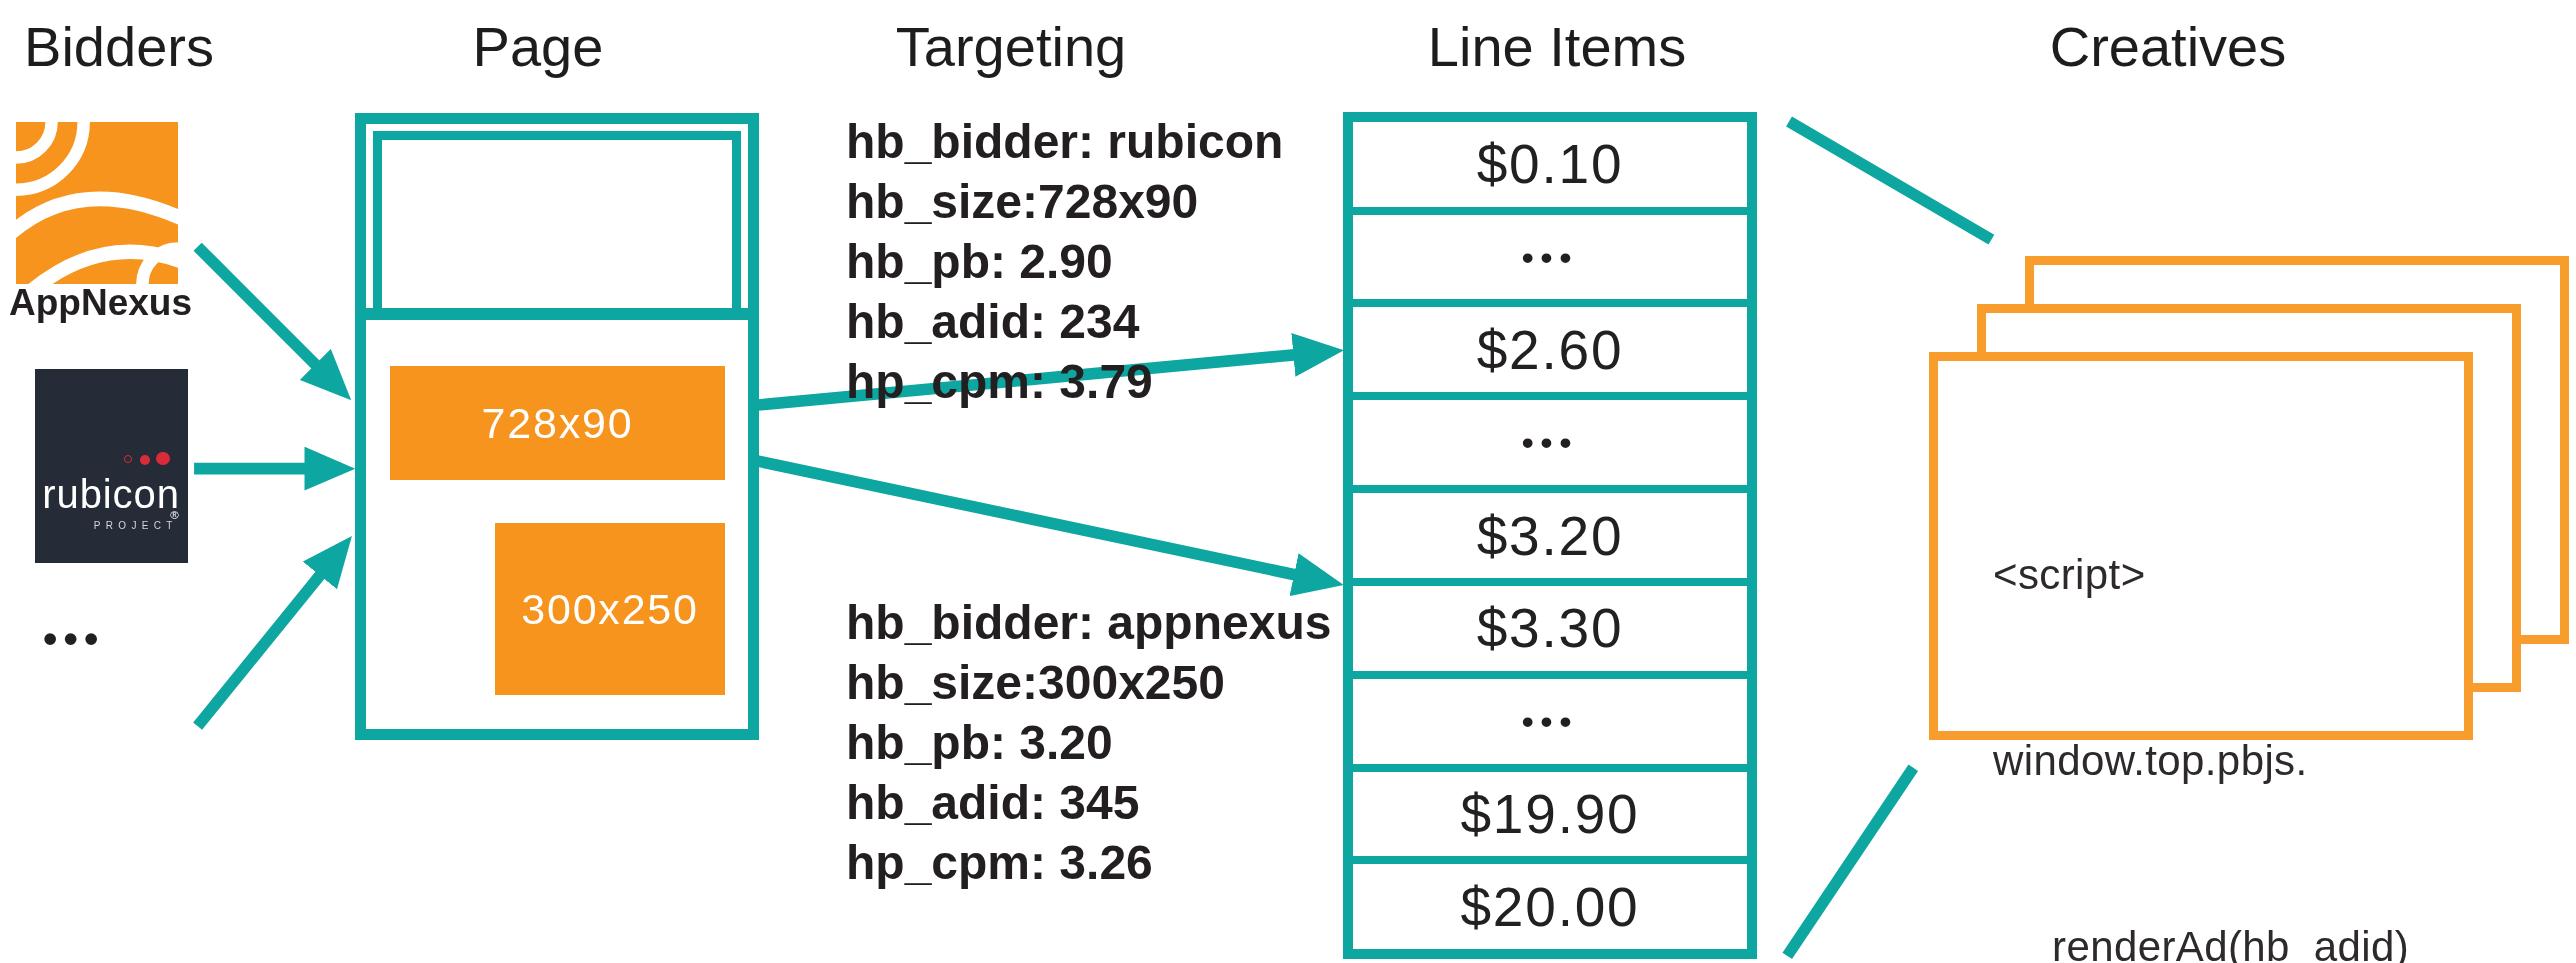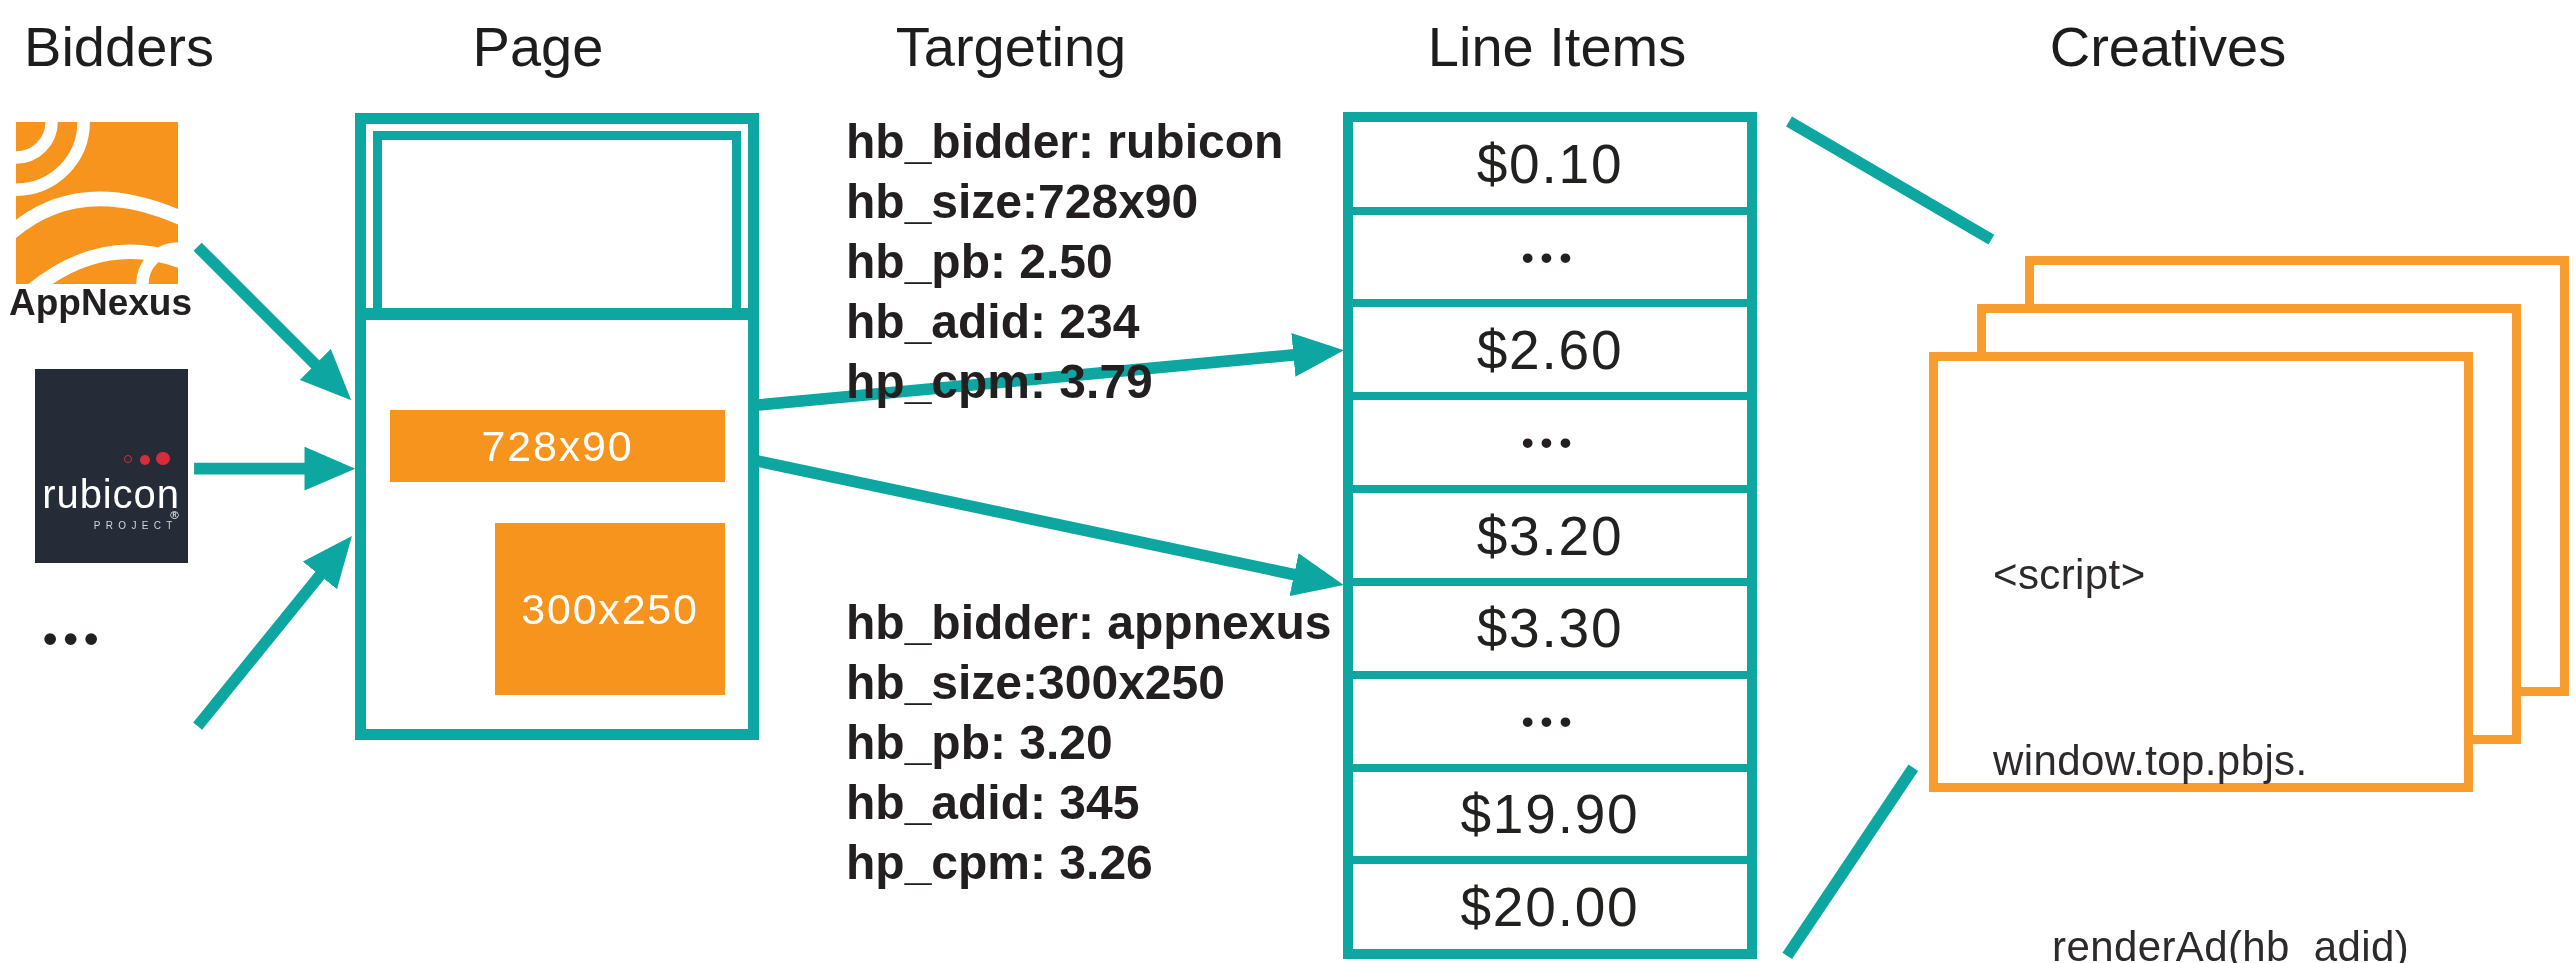--- a/index.html
+++ b/index.html
@@ -29,38 +29,38 @@
                 letter-spacing:6.2px;color:#231F20;}
 
   
   .page-box{position:absolute;left:355px;top:113px;width:404px;height:627px;
             border:11.5px solid #0DA6A0;background:#ffffff;}
   .page-inner-outline{position:absolute;left:7px;right:7px;top:7px;height:177px;
                       border:9px solid #0DA6A0;border-bottom:none;}
   .page-divider{position:absolute;left:0;right:0;top:184px;height:11.5px;background:#0DA6A0;}
   .ad-slot{position:absolute;background:#F6941E;color:#ffffff;display:flex;align-items:center;
            justify-content:center;font-size:43px;font-weight:400;letter-spacing:1.8px;}
-  .slot-728{left:24px;top:242px;width:335px;height:72px;margin-top:44px;}
+  .slot-728{left:24px;top:242px;width:335px;height:114px;}
   .slot-300{left:129px;top:399px;width:230px;height:172px;}
 
   
   .targeting-block{position:absolute;left:846px;font-size:48px;font-weight:bold;color:#231F20;
                    line-height:60px;white-space:nowrap;}
   .tb-1{top:112px;}
   .tb-2{top:593px;}
 
   
   .line-items-table{position:absolute;left:1343px;top:112px;width:414px;height:847px;
                     background:#0DA6A0;padding:9.8px;display:flex;flex-direction:column;gap:8px;}
   .li-row{flex:1;background:#ffffff;display:flex;align-items:center;justify-content:center;
           font-size:55px;letter-spacing:1.8px;color:#232020;}
   .li-row.dots{font-size:34px;font-weight:bold;letter-spacing:7px;color:#231F20;}
 
   
-  .creative-card{position:absolute;width:544px;height:440px;background:#ffffff;
+  .creative-card{position:absolute;width:544px;height:388px;background:#ffffff;
                  border:9.8px solid #F89C2E;}
   .card-back{left:2025px;top:256px;}
   .card-middle{left:1977px;top:304px;}
   .card-front{left:1929px;top:352px;}
   .creative-code{position:absolute;left:55px;top:59px;font-size:42px;line-height:62px;
                  color:#2E2A2B;letter-spacing:0.4px;white-space:pre;}
   .code-indent{padding-left:59px;}
 
   svg.overlay{position:absolute;left:0;top:0;width:2576px;height:963px;pointer-events:none;}
 </style>
@@ -121,21 +121,21 @@
   <div class="page-box">
     <div class="page-inner-outline"></div>
     <div class="page-divider"></div>
     <div class="ad-slot slot-728">728x90</div>
     <div class="ad-slot slot-300">300x250</div>
   </div>
 
   <div class="targeting-block tb-1">
     <div>hb_bidder: rubicon</div>
     <div>hb_size:728x90</div>
-    <div>hb_pb: 2.50</div>
+    <div>hb_pb: 2.90</div>
     <div>hb_adid: 234</div>
     <div>hp_cpm: 3.79</div>
   </div>
   <div class="targeting-block tb-2">
     <div>hb_bidder: appnexus</div>
     <div>hb_size:300x250</div>
     <div>hb_pb: 3.20</div>
     <div>hb_adid: 345</div>
     <div>hp_cpm: 3.26</div>
   </div>

